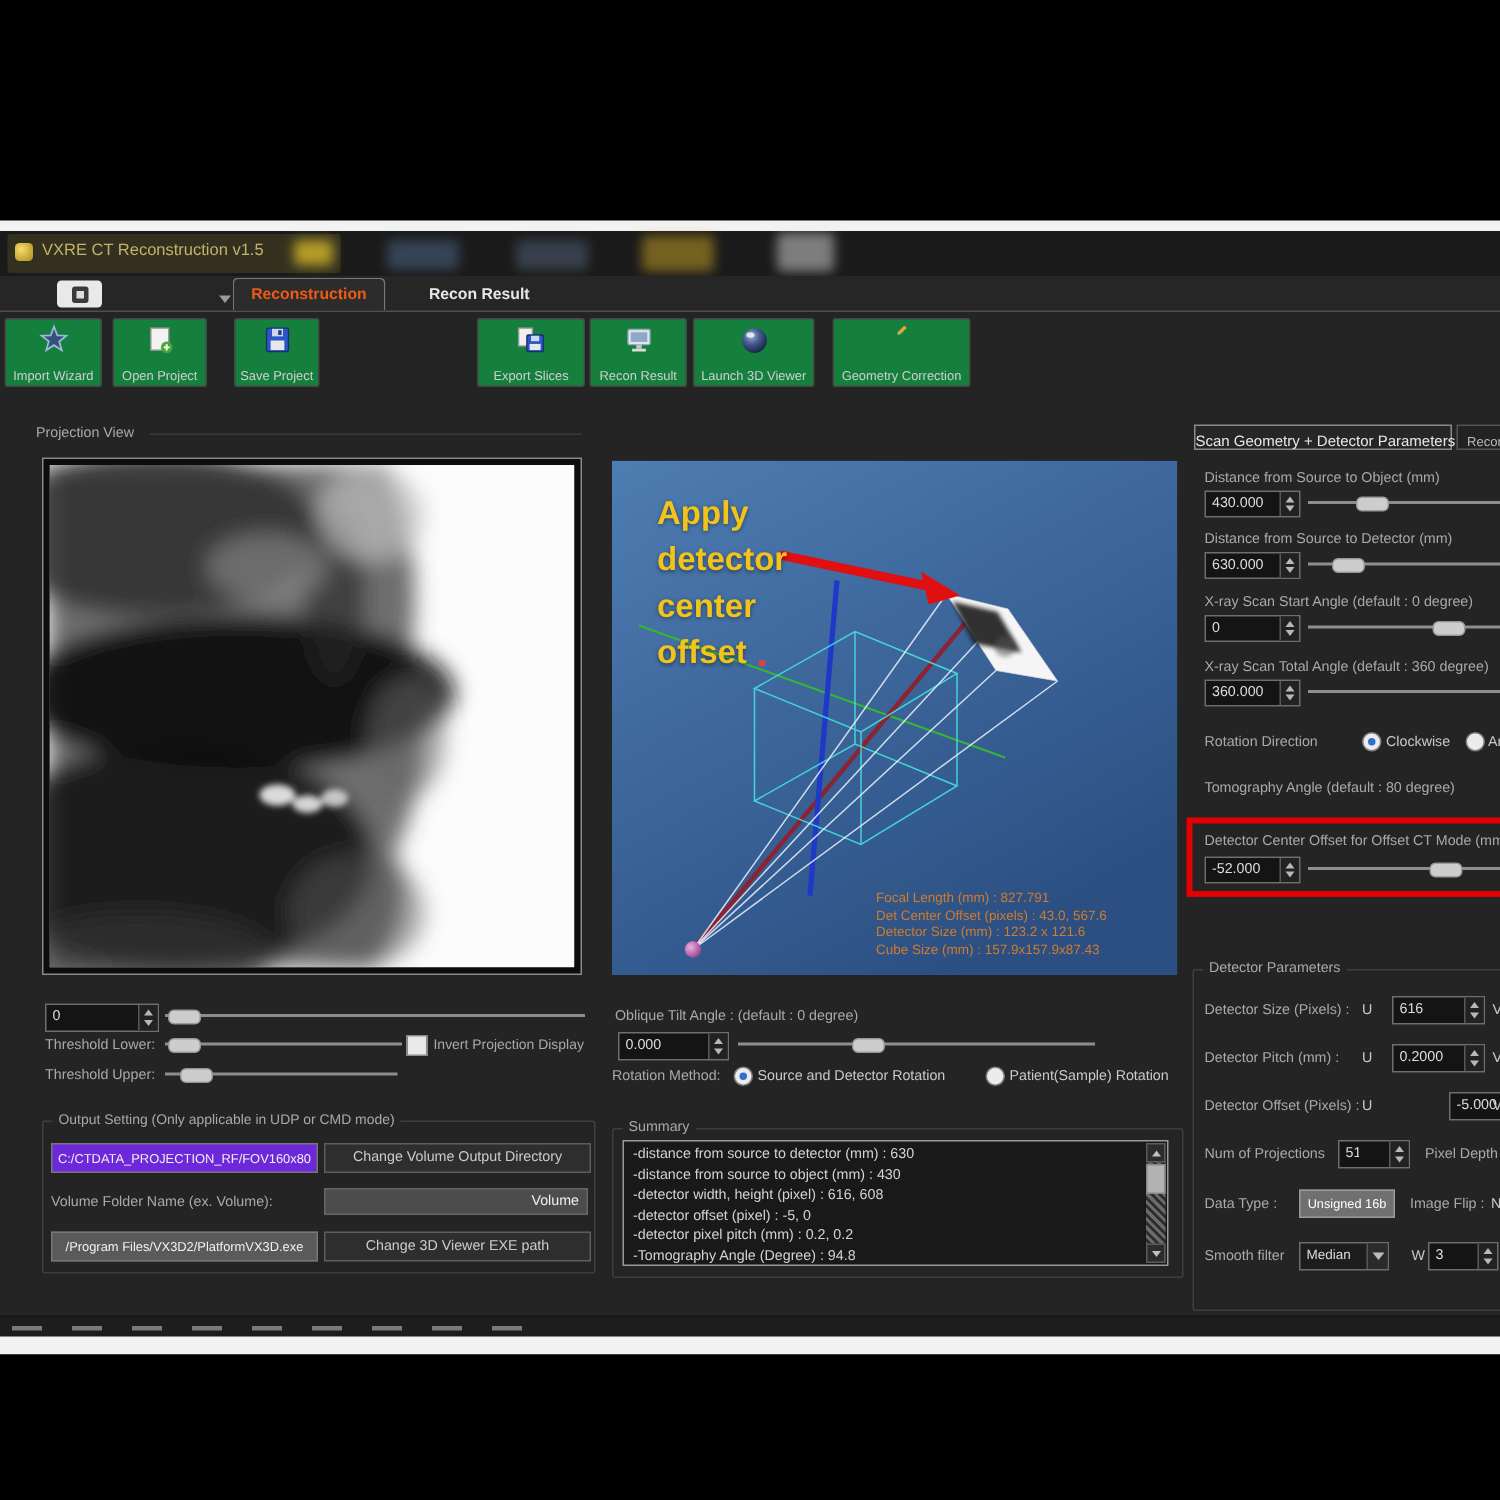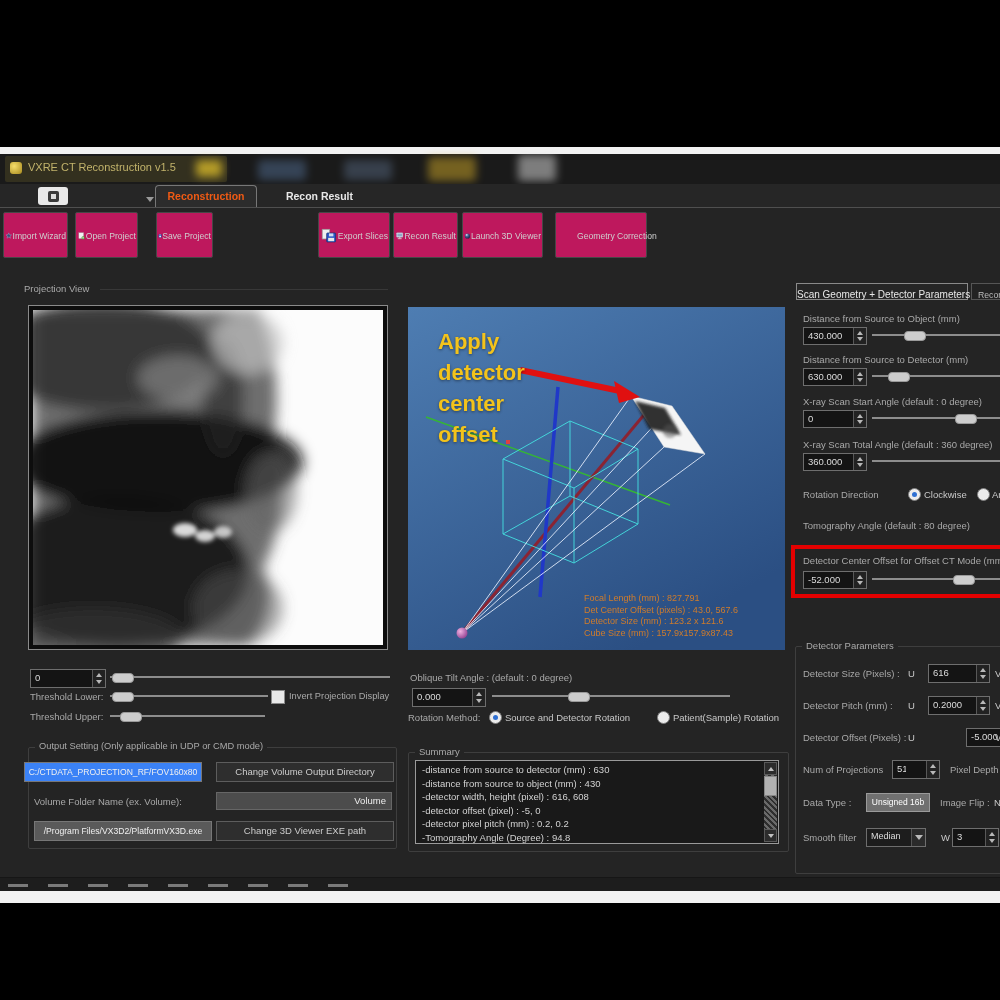--- a/index.html
+++ b/index.html
@@ -20,22 +20,22 @@
   
   .btn{position:absolute;background:#2e2e2e;border:1px solid #5d5d5d;color:#cccccc;font-size:9.5px;text-align:center;overflow:hidden;white-space:nowrap;}
   
   .grp{position:absolute;border:1px solid #3e3e3e;border-radius:2px;}
   .glbl{position:absolute;top:-7px;left:6px;background:#242424;padding:0 4px;color:#a9a9a9;font-size:9.5px;white-space:nowrap;}
   
   .rad{position:absolute;width:11px;height:11px;border-radius:50%;background:#ececec;border:1px solid #7e7e7e;}
   .rad.sel::after{content:"";display:block;width:5px;height:5px;border-radius:50%;background:#2e6fd2;margin:3px 0 0 3px;}
   .cb{position:absolute;width:12px;height:12px;background:#e9e9e9;border:1px solid #8a8a8a;}
   
-  .tbtn{position:absolute;top:212px;height:46px;background:#be185d;border:1px solid #474747;border-radius:2px;
-        display:flex;flex-direction:row;align-items:center;justify-content:space-between;padding:3px 1px 2px;box-sizing:border-box;}
+  .tbtn{position:absolute;top:212px;height:46px;background:#15803d;border:1px solid #474747;border-radius:2px;
+        display:flex;flex-direction:column;align-items:center;justify-content:space-between;padding:3px 1px 2px;box-sizing:border-box;}
   .tbtn .tlabel{color:#cfcfcf;font-size:8.6px;white-space:nowrap;}
   
   .dd{position:absolute;background:#1d1d1d;border:1px solid #6e6e6e;display:flex;}
   .dd .v{flex:1;color:#dcdcdc;font-size:9px;line-height:15px;padding-left:4px;white-space:nowrap;overflow:hidden;}
   .dd .darr{width:13px;border-left:1px solid #555;position:relative;background:#2b2b2b;}
   .dd .darr::after{content:"";position:absolute;top:6px;left:3px;border-left:4px solid transparent;border-right:4px solid transparent;border-top:5px solid #bbb;}
   
   .sline{color:#d3d3d3;font-size:9.5px;line-height:13.5px;white-space:nowrap;}
   .ghost{position:absolute;filter:blur(4px);border-radius:3px;}
   .dash{position:absolute;top:884px;height:3px;width:20px;background:#9a9a9a;opacity:.75;}
@@ -198,21 +198,21 @@
 
   <div class="lbl" style="left:30px;top:711px;">Threshold Upper:</div>
   <div class="slider" style="left:110px;top:709px;width:155px;">
     <div class="track"></div>
     <div class="handle" style="left:10px;"></div>
   </div>
 
   <div class="grp" style="left:28px;top:747px;width:367px;height:100px;">
     <span class="glbl" style="font-size:9.3px;">Output Setting (Only applicable in UDP or CMD mode)</span>
   </div>
-  <div class="btn" style="left:24px;top:762px;width:176px;height:18px;background:#3b82f6;border:1px solid #777;color:#f0f0f0;font-size:8.6px;line-height:18px;">C:/CTDATA_PROJECTION_RF/FOV160x80</div>
+  <div class="btn" style="left:34px;top:762px;width:176px;height:18px;background:#6d28d9;border:1px solid #777;color:#f0f0f0;font-size:8.6px;line-height:18px;">C:/CTDATA_PROJECTION_RF/FOV160x80</div>
   <div class="btn" style="left:216px;top:762px;width:176px;height:18px;line-height:18px;">Change Volume Output Directory</div>
   <div class="lbl" style="left:34px;top:796px;">Volume Folder Name (ex. Volume):</div>
   <div class="abs" style="left:216px;top:792px;width:176px;height:18px;background:#4c4c4c;border:1px solid #666;box-sizing:border-box;">
     <span style="position:absolute;right:5px;top:2px;color:#eee;font-size:9.5px;">Volume</span>
   </div>
   <div class="btn" style="left:34px;top:821px;width:176px;height:18px;background:#5a5a5a;border:1px solid #777;color:#f0f0f0;font-size:8.6px;line-height:18px;">/Program Files/VX3D2/PlatformVX3D.exe</div>
   <div class="btn" style="left:216px;top:821px;width:176px;height:18px;line-height:18px;">Change 3D Viewer EXE path</div>
 
   <div class="abs" style="left:408px;top:307px;width:377px;height:343px;overflow:hidden;">
     <svg width="377" height="343" viewBox="0 0 377 343" style="position:absolute;left:0;top:0;">

